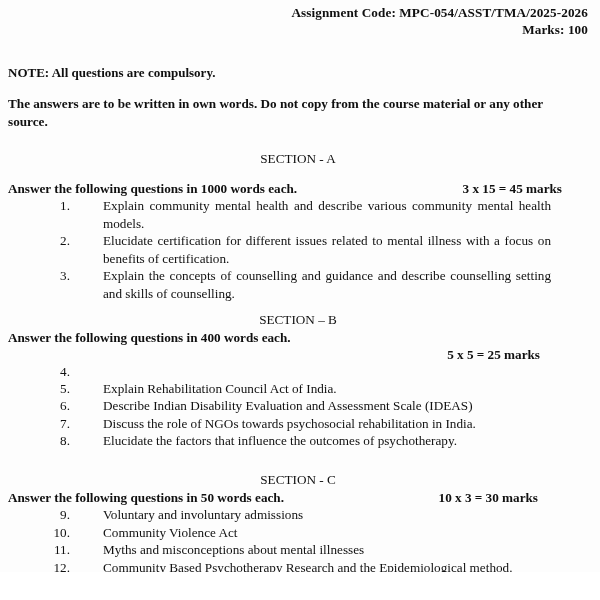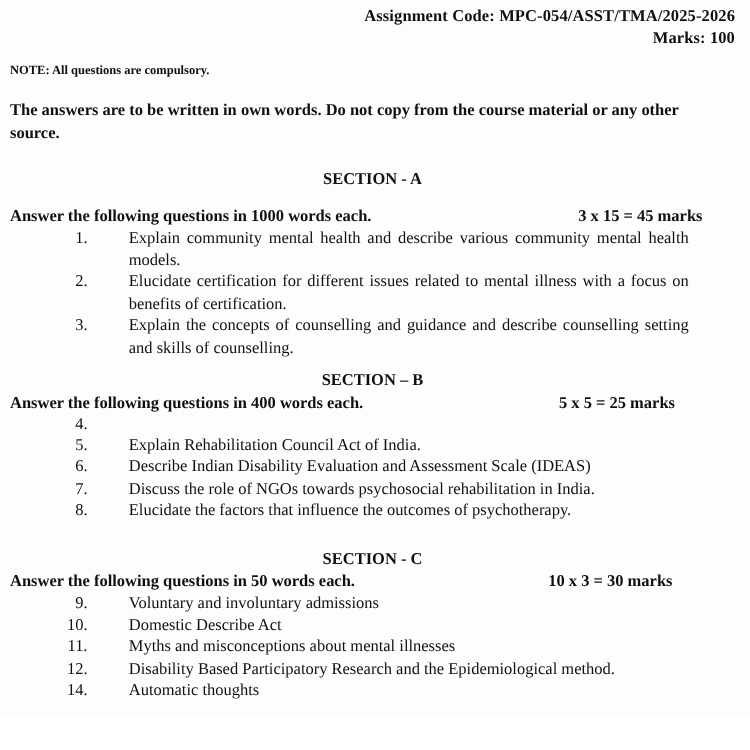--- a/index.html
+++ b/index.html
@@ -34,53 +34,53 @@
     font-weight: bold;
     font-size: 13.2px;
     line-height: 17px;
     letter-spacing: .1px;
   }
   .hdr-code { padding-top: 4px; }
   .hdr-marks { padding-bottom: 2px; }
 
   .note {
     font-weight: bold;
-    font-size: 10px;
+    font-size: 13px;
     line-height: 17px;
-    margin-top: 8px;
+    margin-top: 24px;
   }
   .intro {
     font-weight: bold;
     font-size: 13.2px;
     line-height: 18px;
     margin-top: 14px;
     max-width: 566px;
   }
 
   
   .section-head {
     text-align: center;
-    font-weight: bold;
+    font-weight: normal;
     font-size: 13.2px;
     line-height: 16px;
   }
   .sec-a-head { margin-top: 20px; }
   .sec-b-head { margin-top: 9px; }
   .sec-c-head { margin-top: 22px; }
 
   
   .instr-row {
     display: flex;
     align-items: baseline;
     font-weight: bold;
     font-size: 13.2px;
     line-height: 17px;
   }
   .instr-a { margin-top: 13px; }
-  .instr-b { margin-top: 1px; }
+  .instr-b { margin-top: 1px; flex-direction: column; }
   .instr-c { margin-top: 1px; }
   .instr-text { white-space: nowrap; }
   .instr-marks {
     white-space: nowrap;
     margin-left: auto;
     padding-right: 32px;
   }
   .instr-a .instr-marks { padding-right: 26px; }
   .instr-b .instr-marks { padding-right: 48px; }
   .instr-c .instr-marks { padding-right: 50px; }
@@ -191,29 +191,29 @@
       <span class="instr-text">Answer the following questions in 50 words each.</span>
       <span class="instr-marks">10 x 3 = 30 marks</span>
     </div>
     <ol class="qlist list-c">
       <li class="qitem">
         <span class="qnum">9.</span>
         <span class="qtext">Voluntary and involuntary admissions</span>
       </li>
       <li class="qitem">
         <span class="qnum">10.</span>
-        <span class="qtext">Domestic Describe Act</span>
+        <span class="qtext">Community Violence Act</span>
       </li>
       <li class="qitem">
         <span class="qnum">11.</span>
         <span class="qtext">Myths and misconceptions about mental illnesses</span>
       </li>
       <li class="qitem">
         <span class="qnum">12.</span>
-        <span class="qtext">Disability Based Participatory Research and the Epidemiological method.</span>
+        <span class="qtext">Community Based Psychotherapy Research and the Epidemiological method.</span>
       </li>
       <li class="qitem">
         <span class="qnum">14.</span>
         <span class="qtext">Automatic thoughts</span>
       </li>
     </ol>
 
   </div>
 </div>
 

